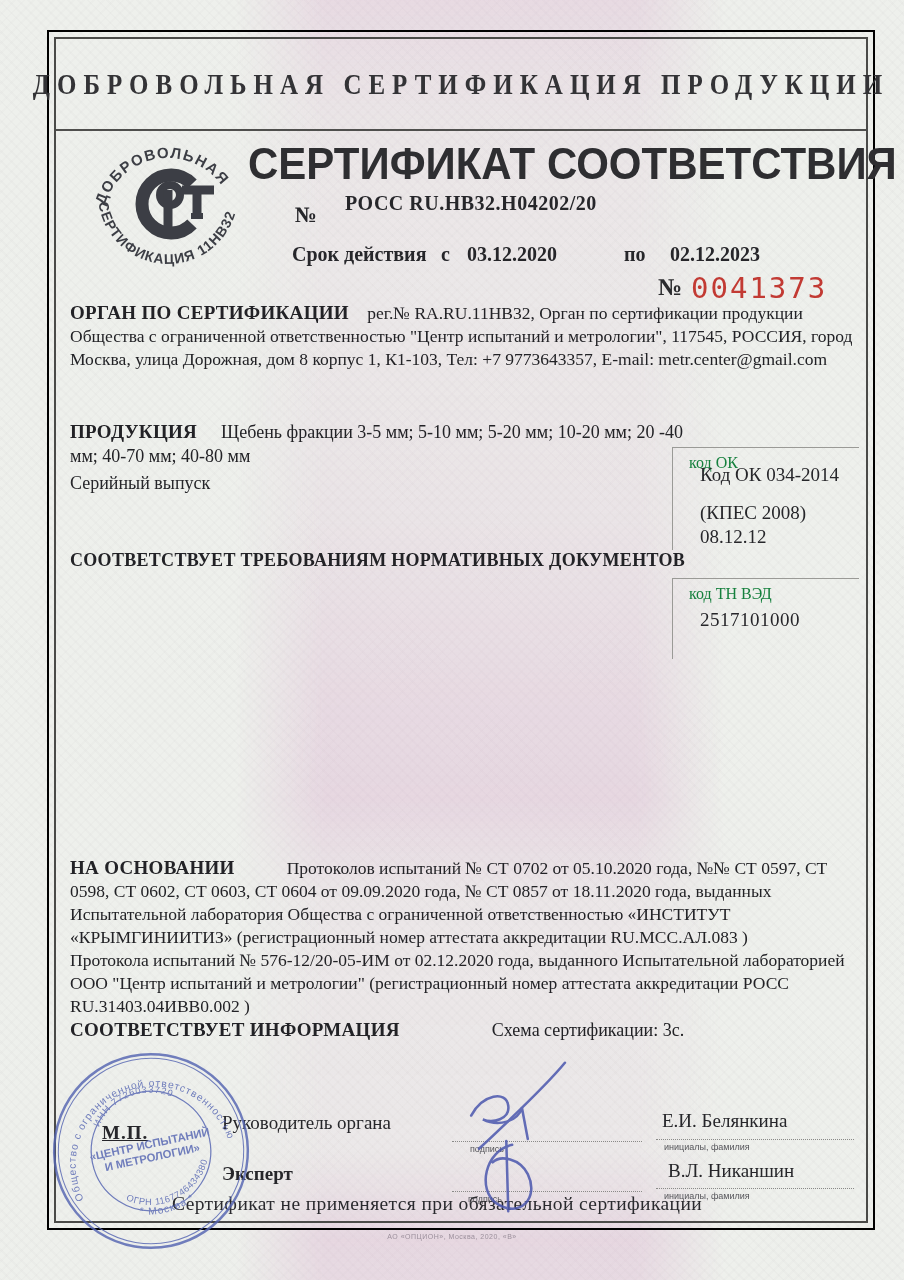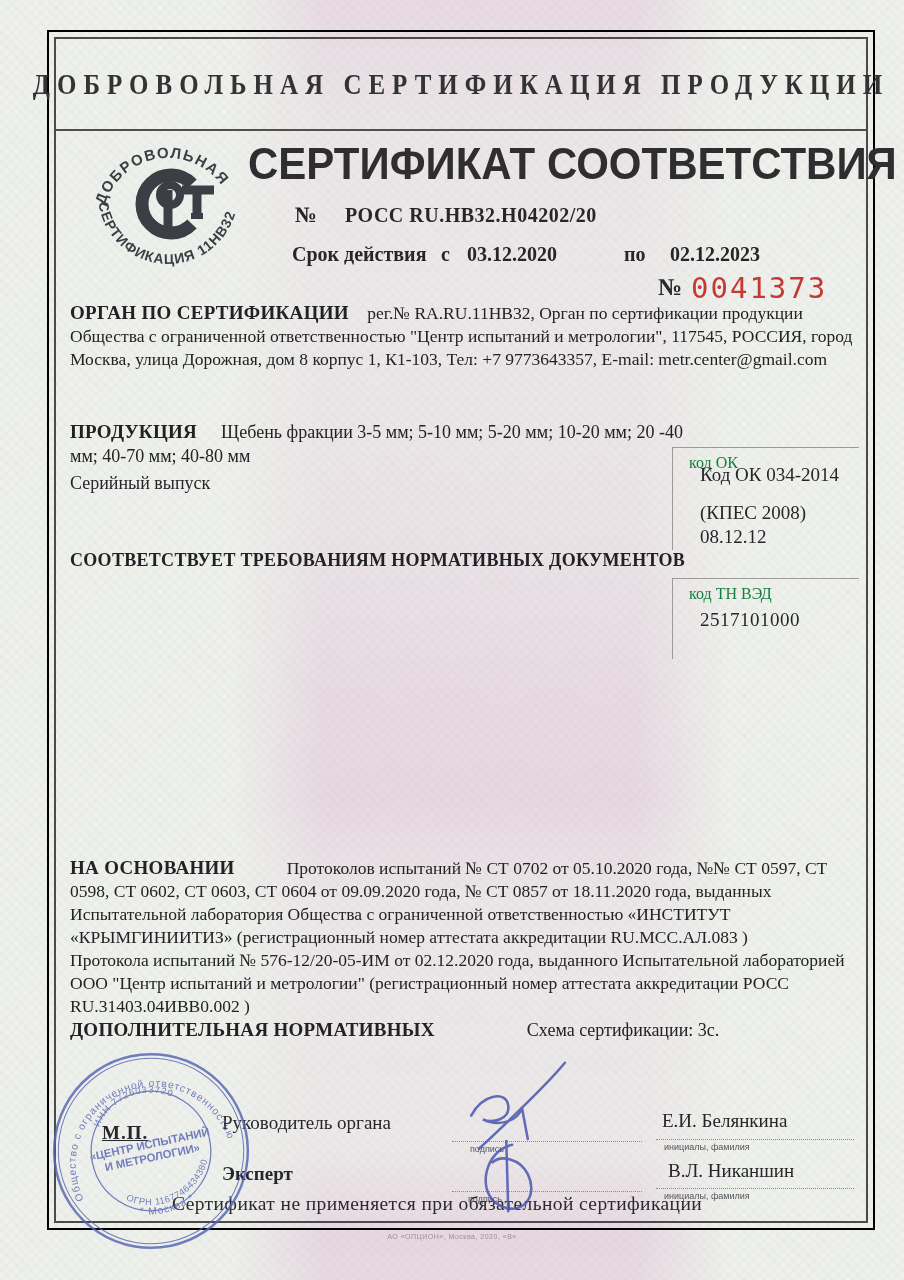--- a/index.html
+++ b/index.html
@@ -26,21 +26,21 @@
   .frame-inner{position:absolute;left:5px;top:5px;right:5px;bottom:5px;border:2px solid #4a4a48;}
   .banner{position:absolute;left:0;right:0;top:0;height:90px;border-bottom:2px solid #4f4f4d;
     display:flex;align-items:center;justify-content:center;}
   .banner span{font-weight:bold;font-size:25px;letter-spacing:7px;color:#333336;
     transform:scaleY(1.22);white-space:nowrap;}
   
   .title{left:248px;top:140px;width:592px;text-align:center;
     font-family:"Liberation Sans",sans-serif;font-weight:700;font-size:42px;
     color:#2e2e31;letter-spacing:0px;white-space:nowrap;transform:scaleY(1.04);}
   .reg-no-label{left:295px;top:202px;font-size:22px;font-weight:bold;}
-  .reg-no{left:345px;top:204px;font-size:20px;font-weight:bold;letter-spacing:.5px;}
+  .reg-no{left:345px;top:192px;font-size:20px;font-weight:bold;letter-spacing:.5px;}
   .val-label{left:292px;top:243px;font-size:20px;font-weight:bold;}
   .val-c{left:441px;top:243px;font-size:20px;font-weight:bold;}
   .val-from{left:467px;top:243px;font-size:20px;font-weight:bold;}
   .val-po{left:624px;top:243px;font-size:20px;font-weight:bold;}
   .val-to{left:670px;top:243px;font-size:20px;font-weight:bold;}
   .form-no-sign{left:658px;top:274px;font-size:24px;font-weight:bold;color:#2b2b2e;}
   .form-no{left:691px;top:271px;font-family:"DejaVu Sans Mono",monospace;font-size:29px;
     letter-spacing:2px;color:#c23a33;}
   
   .sechead{font-weight:bold;font-size:18px;letter-spacing:.3px;color:#222226;}
@@ -165,21 +165,21 @@
     <span class="lbl">код ТН ВЭД</span>
     <span class="v1">2517101000</span>
   </div>
 
   <div class="abs basis bodytxt">
     <p><span class="sechead">НА ОСНОВАНИИ</span><span>Протоколов испытаний № СТ 0702 от 05.10.2020 года, №№ СТ 0597, СТ 0598, СТ 0602, СТ 0603, СТ 0604 от 09.09.2020 года, № СТ 0857 от 18.11.2020 года, выданных Испытательной лаборатория Общества с ограниченной ответственностью «ИНСТИТУТ «КРЫМГИНИИТИЗ» (регистрационный номер аттестата аккредитации RU.МСС.АЛ.083 )</span></p>
     <p><span>Протокола испытаний № 576-12/20-05-ИМ от 02.12.2020 года, выданного Испытательной лабораторией ООО "Центр испытаний и метрологии" (регистрационный номер аттестата аккредитации РОСС RU.31403.04ИВВ0.002 )</span></p>
   </div>
 
   <div class="abs addinfo">
-    <span class="sechead">ДОПОЛНИТЕЛЬНАЯ НОРМАТИВНЫХ</span>
+    <span class="sechead">СООТВЕТСТВУЕТ ИНФОРМАЦИЯ</span>
     <span class="bodytxt">Схема сертификации: 3с.</span>
   </div>
 
   <span class="abs mp">М.П.</span>
 
   <span class="abs role1">Руководитель органа</span>
   <div class="abs sigline sl1"></div>
   <span class="abs cap cap1">подпись</span>
   <span class="abs name1">Е.И. Белянкина</span>
   <div class="abs sigline nl1"></div>

